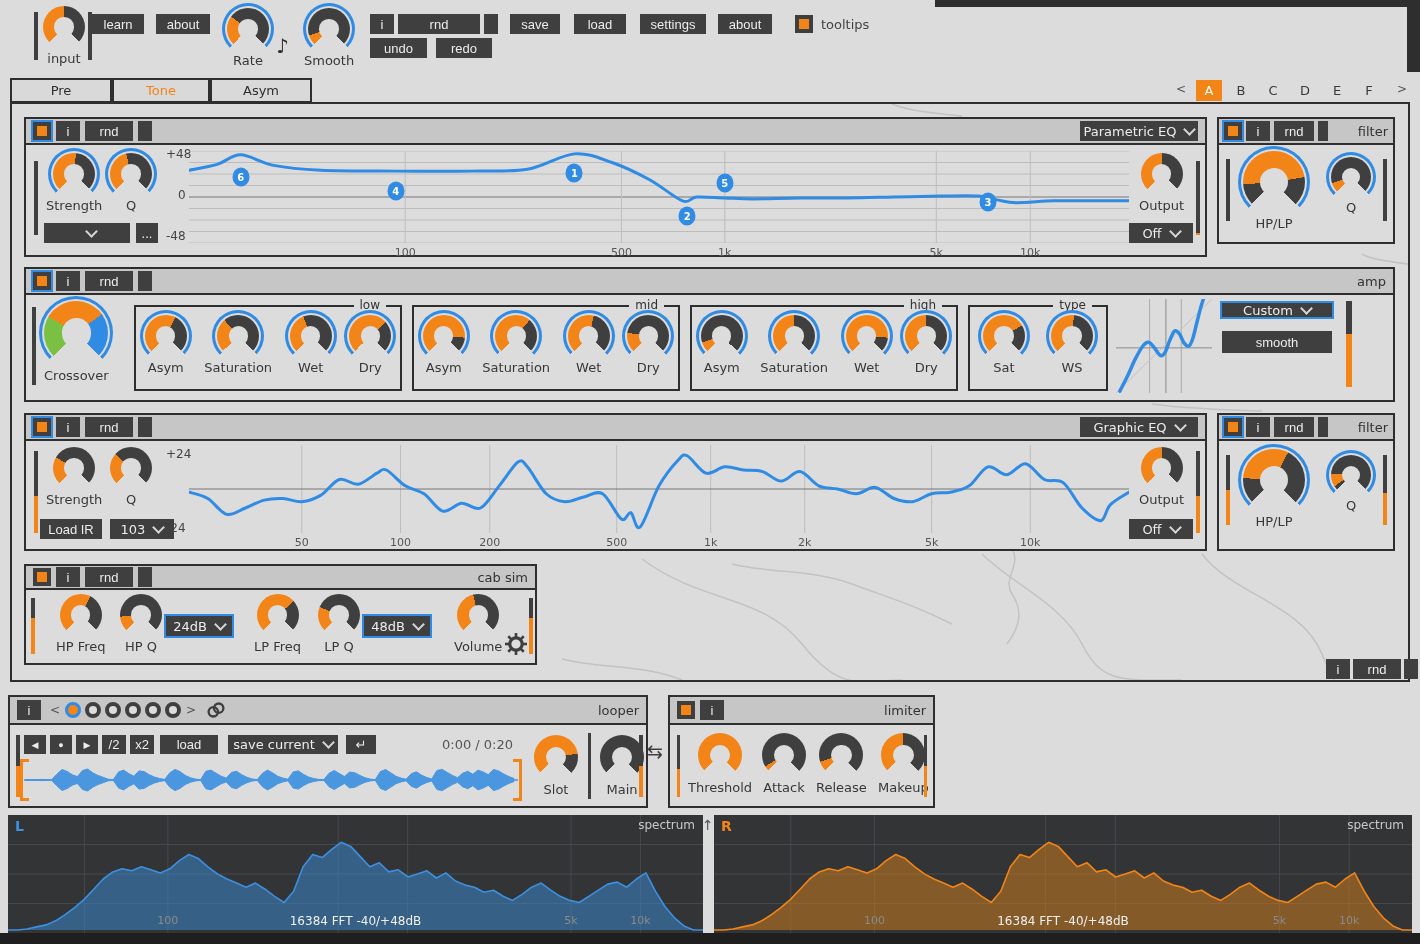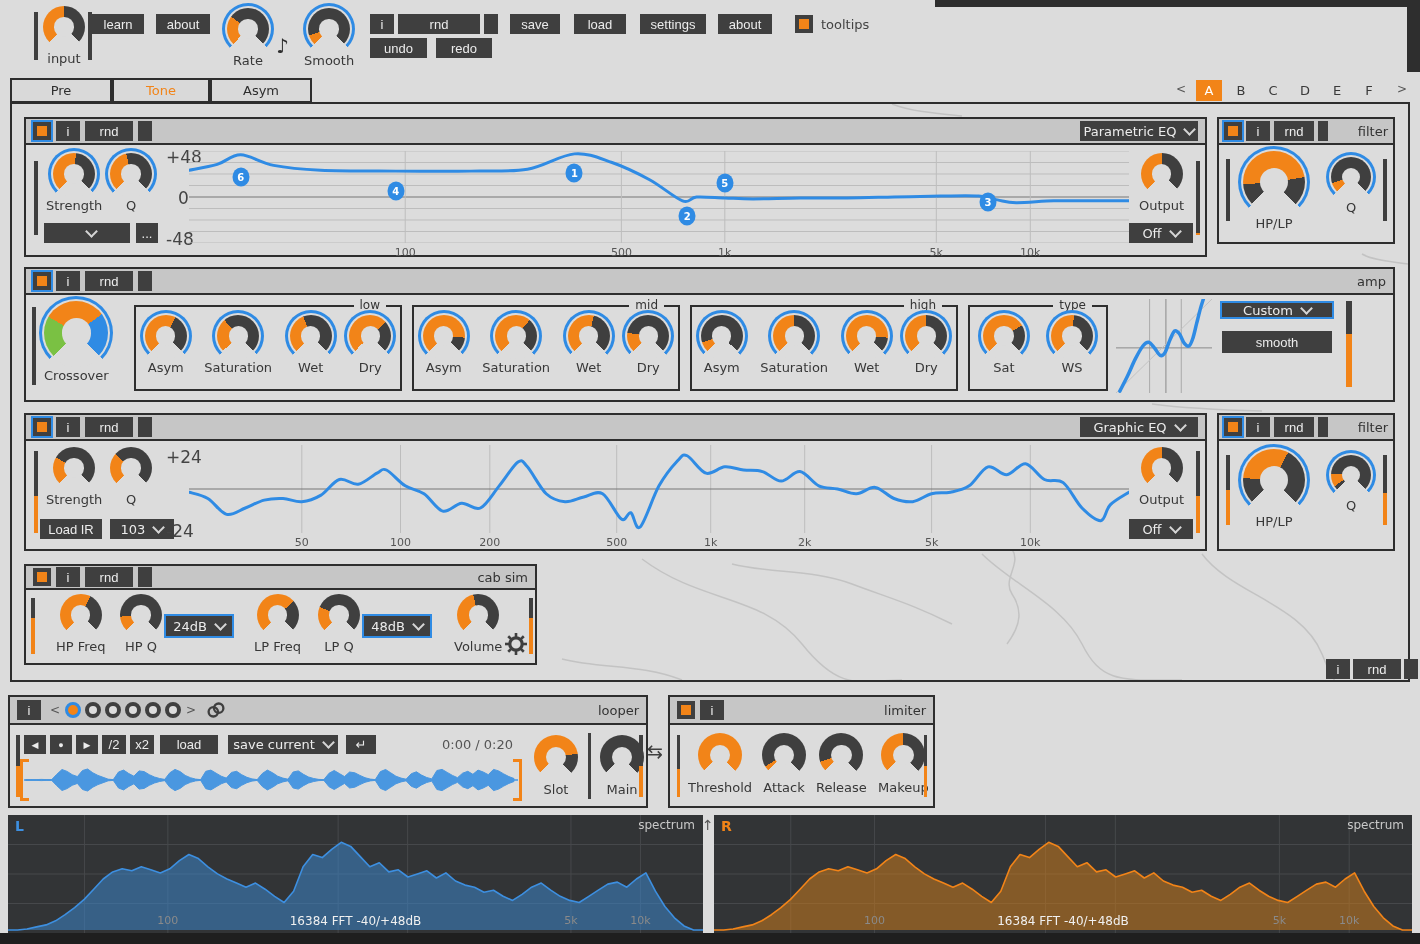--- a/index.html
+++ b/index.html
@@ -38,21 +38,21 @@
   .gknobs{display:flex;justify-content:space-around;align-items:flex-start;padding-top:8px;height:100%;box-sizing:border-box}
   .gknobs .knobw{position:relative}
   .slotc{width:16px;height:16px;border-radius:50%;border:4px solid #3f3f3f;box-sizing:border-box;background:#dcdcdc;cursor:pointer}
   .slotc.active{border:3px solid #2f8be4;background:#f28418}
   .spec{position:absolute;background:#323436;overflow:hidden}
   .speclabel{position:absolute;top:3px;right:8px;font-size:12px;color:#c9c9c9;z-index:3}
   .chlabel{position:absolute;top:3px;left:7px;font-size:14px;font-weight:bold;z-index:3}
   .specticks span{bottom:6px}
   .specticks .tick{color:#8a8a8a;bottom:6px}
   .ffttext{position:absolute;bottom:5px;left:50%;transform:translateX(-50%);color:#f0f0f0;font-size:12px;z-index:3;white-space:nowrap}
-  .glabel{position:absolute;font-size:17px;color:#444}
+  .glabel{position:absolute;font-size:12px;color:#444}
   .maplayer{position:absolute;inset:0;z-index:1;pointer-events:none}
   .bracket{position:absolute;width:9px;top:0;bottom:0;border:3px solid #f28418;box-sizing:border-box}
   .bracket.l{border-right:none}
   .bracket.r{border-left:none}
 </style>
 </head>
 <body>
 
 <div class="abs" style="left:0;top:0;width:1420px;height:75px">
   <div class="abs" style="left:34px;top:12px;width:4px;height:48px;background:#3f3f3f"></div>

